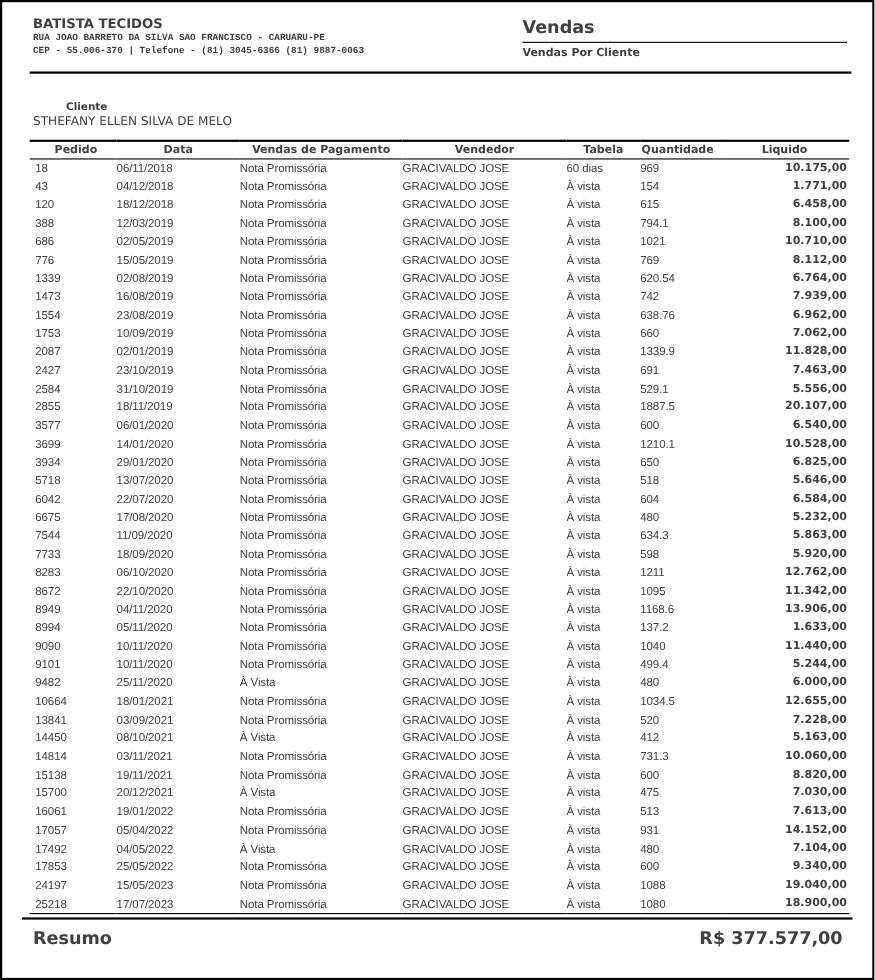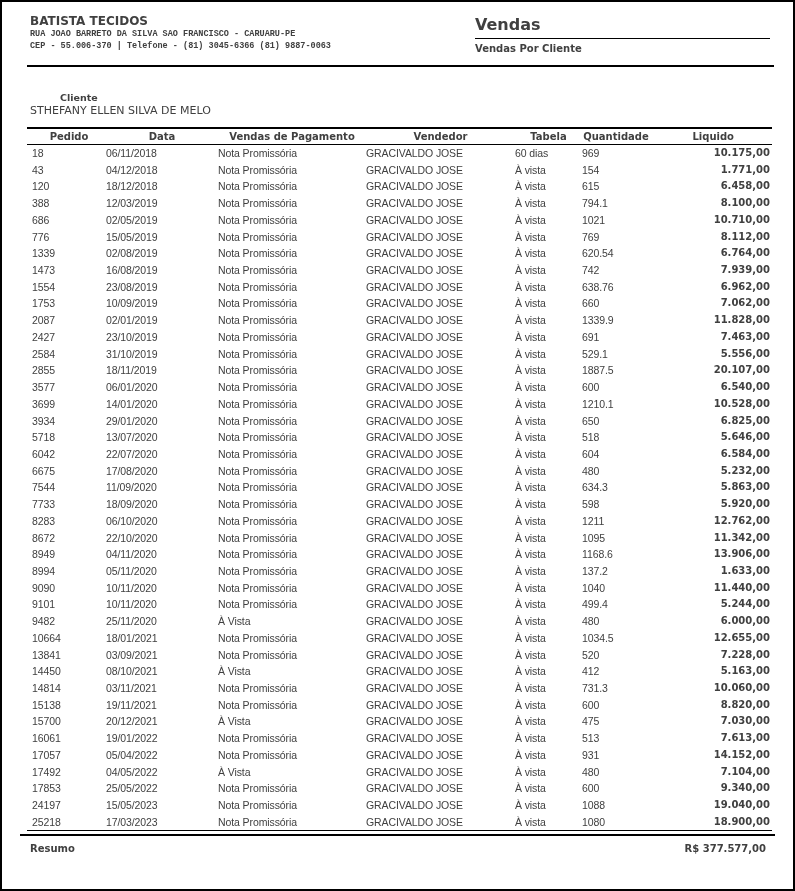--- a/index.html
+++ b/index.html
@@ -53,21 +53,21 @@
   th.c0 { padding-left:5px; }
   .c5 { padding-right:2px; }
   .c6 { text-align:right; padding-right:2px; }
   th.c5 { padding-right:9px; }
   th.c6 { padding-right:38px; }
   td.c6 { font-weight:bold; font-family:"DejaVu Sans", sans-serif; font-size:10px; letter-spacing:0; }
   .summary-rule { height:2px; background:#000; margin:3px 18px 0 18px; }
   .summary-row {
     display:flex; justify-content:space-between;
     margin:7px 27px 0 28px;
-    font-size:10px; font-weight:bold;
+    font-size:16px; font-weight:bold;
   }
 </style>
 </head>
 <body>
 
 <div class="page">
 
   <div class="hdr">
     <div class="company-name">BATISTA TECIDOS</div>
     <div class="company-line">RUA JOAO BARRETO DA SILVA SAO FRANCISCO - CARUARU-PE</div>
@@ -463,21 +463,21 @@
           <td class="c0">24197</td>
           <td class="c1">15/05/2023</td>
           <td class="c2">Nota Promissória</td>
           <td class="c3">GRACIVALDO JOSE</td>
           <td class="c4">À vista</td>
           <td class="c5">1088</td>
           <td class="c6">19.040,00</td>
         </tr>
         <tr>
           <td class="c0">25218</td>
-          <td class="c1">17/03/2023</td>
+          <td class="c1">17/07/2023</td>
           <td class="c2">Nota Promissória</td>
           <td class="c3">GRACIVALDO JOSE</td>
           <td class="c4">À vista</td>
           <td class="c5">1080</td>
           <td class="c6">18.900,00</td>
         </tr>
       </tbody>
   </table>
 
   <div class="summary-rule"></div>

